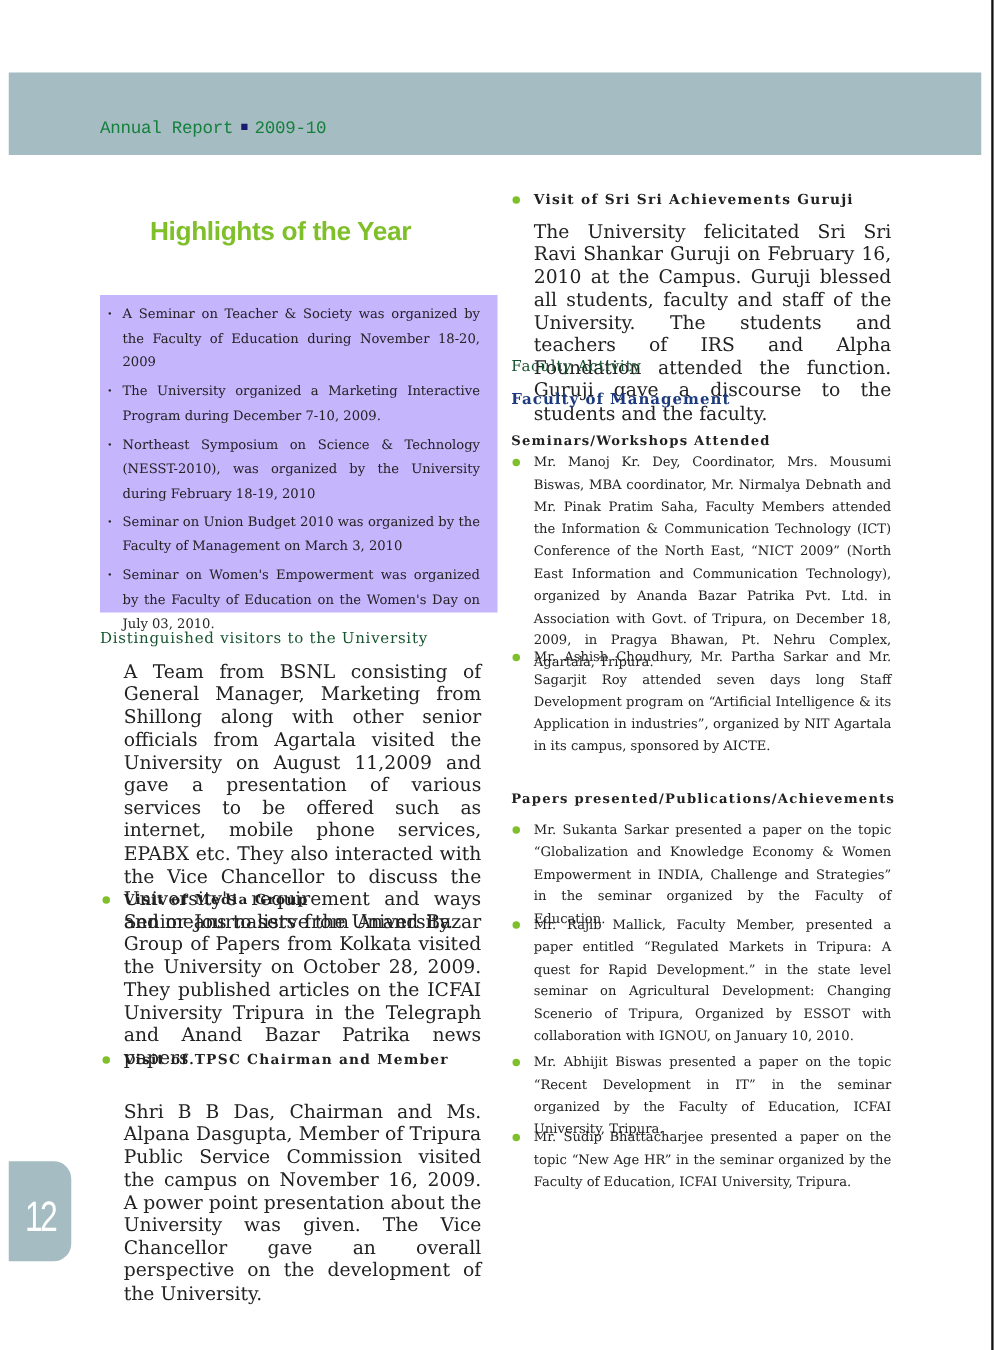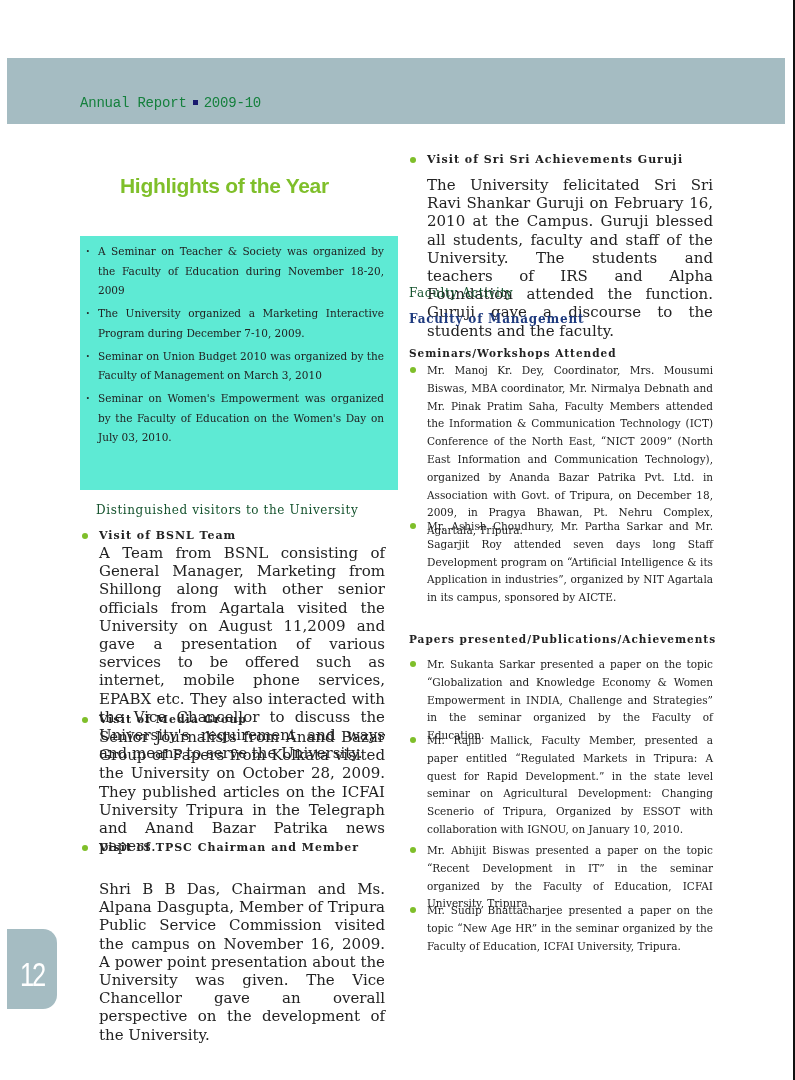--- a/index.html
+++ b/index.html
@@ -3,21 +3,21 @@
 <meta charset="utf-8">
 <style>
   * { margin: 0; padding: 0; box-sizing: border-box; }
   html, body { width: 795px; height: 1080px; background: #ffffff; overflow: hidden; }
   body { position: relative; font-family: "DejaVu Serif", "Liberation Serif", serif; color: #222; }
   .right-rule { position: absolute; left: 793px; top: 0; width: 2px; height: 1080px; background: #111; }
   .header-band { position: absolute; left: 7px; top: 58px; width: 778px; height: 66px; background: #a5bcc2; }
   .header-text { position: absolute; left: 80px; top: 95px; font-family: Liberation Mono, monospace; font-size: 14px; color: #15803d; letter-spacing: -0.2px; }
   .header-sep { display: inline-block; width: 5px; height: 5px; background: #1a1a6e; margin: 0 6px 2px 6px; vertical-align: middle; }
   .page-title { position: absolute; left: 80px; top: 174px; font-family: "Liberation Sans", sans-serif; font-weight: bold; font-size: 21px; color: #7fbf2a; letter-spacing: -0.3px; margin-left: 40px; }
-  .highlights { position: absolute; left: 80px; top: 236px; width: 318px; height: 254px; background: #5eead4; padding: 6px 14px 0 4px; }
+  .highlights { position: absolute; left: 80px; top: 236px; width: 318px; height: 254px; background: #c4b5fd; padding: 6px 14px 0 4px; }
   .hl-item { position: relative; padding-left: 14px; font-size: 10.5px; line-height: 19.5px; margin-bottom: 3.5px; text-align: justify; color: #222; }
   .hl-item::before { content: "·"; position: absolute; left: 2px; top: 0; font-weight: bold; }
   .section-title { position: absolute; font-size: 12px; font-weight: normal; color: #14532d; letter-spacing: 0.6px; }
   .sub-title { position: absolute; font-size: 12px; font-weight: bold; color: #1e3a7e; letter-spacing: 0.8px; }
   .minor-title { position: absolute; font-size: 10.5px; font-weight: bold; color: #222; letter-spacing: 1px; text-align: right; }
   .visit { position: absolute; width: 286px; }
   .visit-title { position: relative; font-size: 11px; font-weight: bold; letter-spacing: 1px; color: #222; line-height: 16px; }
   .visit-body { font-size: 15px; line-height: 18.2px; text-align: justify; color: #222; }
   .dot { position: absolute; left: -17px; top: 5px; width: 6px; height: 6px; border-radius: 50%; background: #7fbf2a; }
   .bul { position: absolute; width: 286px; font-size: 10.5px; line-height: 17.8px; text-align: justify; color: #222; }
@@ -33,28 +33,28 @@
 <div class="header-band"></div>
 <div class="header-text">
   <span>Annual Report</span><span class="header-sep"></span><span>2009-10</span>
 </div>
 
 <h1 class="page-title">Highlights of the Year</h1>
 
 <div class="highlights">
   <div class="hl-item">A Seminar on Teacher &amp; Society was organized by the Faculty of Education during November 18-20, 2009</div>
   <div class="hl-item">The University organized a Marketing Interactive Program during December 7-10, 2009.</div>
+  <div class="hl-item">Northeast Symposium on Science &amp; Technology (NESST-2010), was organized by the University during February 18-19, 2010</div>
   <div class="hl-item">Seminar on Union Budget 2010 was organized by the Faculty of Management  on March 3, 2010</div>
   <div class="hl-item">Seminar on Women's Empowerment was organized by the Faculty of Education on the Women's Day on July 03, 2010.</div>
 </div>
 
-<div class="section-title" style="left:80px; top:503px;margin-left:16px;">Distinguished visitors to the University</div>
+<div class="section-title" style="left:80px; top:503px;">Distinguished visitors to the University</div>
 
 <div class="visit" style="left:99px; top:528px;">
-  <div class="visit-title"><span class="dot"></span><span>Visit of BSNL Team</span></div>
   <div class="visit-body">A Team from BSNL consisting of General Manager, Marketing from Shillong along with other senior officials from Agartala visited the University on August 11,2009 and gave a presentation of various services to be offered such as internet, mobile phone services, EPABX etc. They also interacted with the Vice Chancellor to discuss the University's requirement and ways and means to serve the University.</div>
 </div>
 
 <div class="visit" style="left:99px; top:712px;">
   <div class="visit-title"><span class="dot"></span><span>Visit of Media Group</span></div>
   <div class="visit-body">Senior Journalists from Anand Bazar Group of Papers from Kolkata visited the University on October 28, 2009. They published articles on the ICFAI University Tripura in the Telegraph and Anand Bazar Patrika news papers.</div>
 </div>
 
 <div class="visit" style="left:99px; top:840px;">
   <div class="visit-title" style="margin-bottom:24px;"><span class="dot"></span><span>Visit of TPSC Chairman and Member</span></div>

